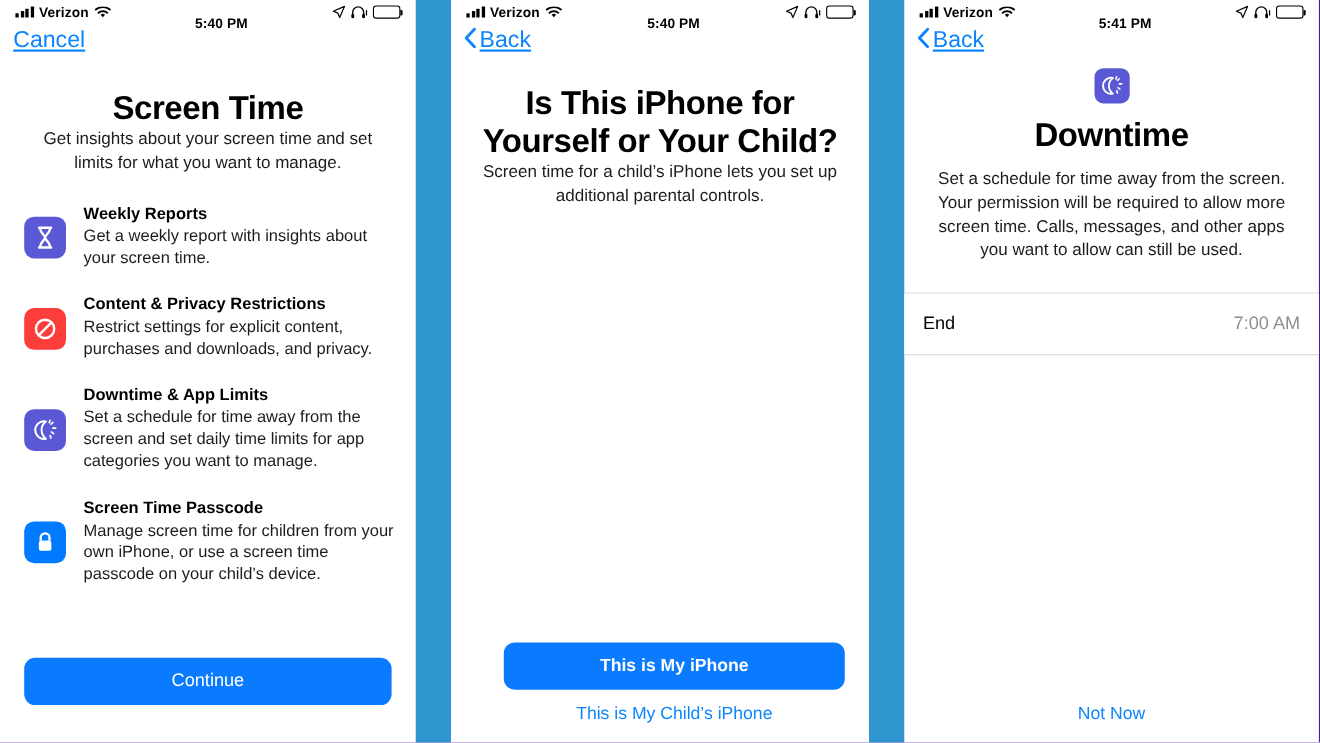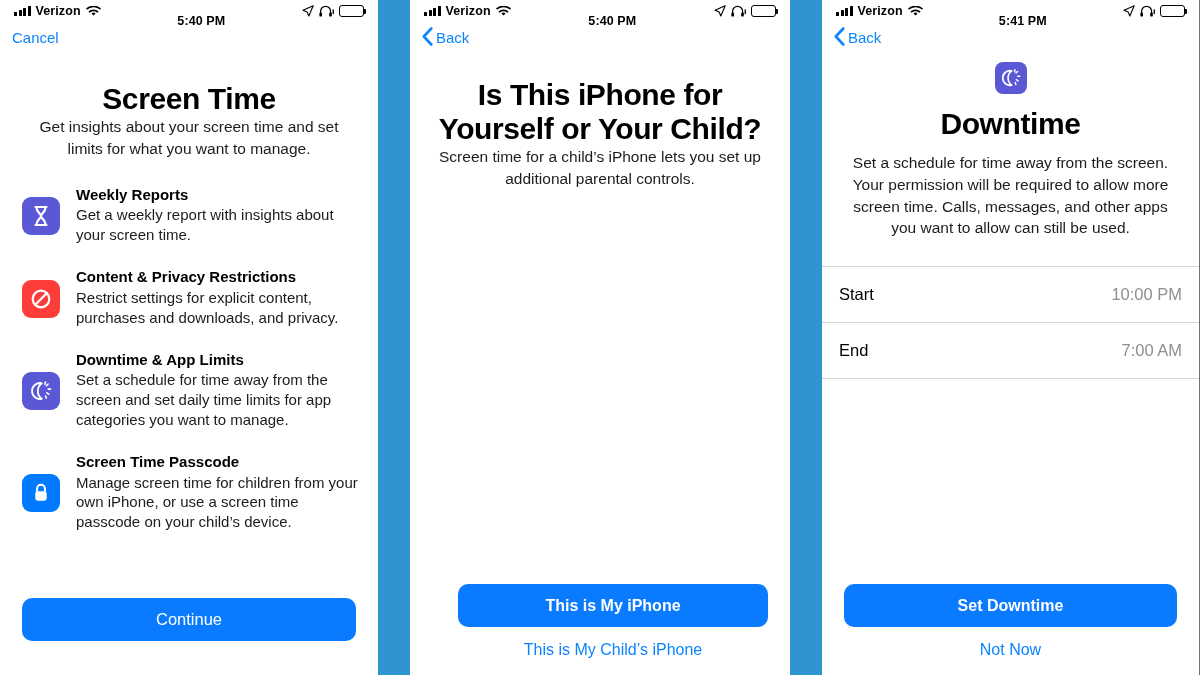--- a/index.html
+++ b/index.html
@@ -6,21 +6,21 @@
   html, body {
     width: 1200px; height: 675px;
     background: #ffffff;
     font-family: "Liberation Sans", sans-serif;
     overflow: hidden;
   }
   .stage {
     position: relative;
     width: 1200px; height: 675px;
     display: flex;
-    background: #737373;
+    background: #4c1d95;
   }
   .divider {
     width: 32px;
     height: 675px;
     background: #2e95ce;
     flex: 0 0 32px;
   }
   .phone {
     position: relative;
     height: 675px;
@@ -68,25 +68,26 @@
 
   
   .navbar {
     height: 30px;
     display: flex;
     align-items: center;
     padding: 0 12px;
   }
   .nav-btn {
     color: #0a84ff;
-    font-size: 15px;
+    font-size: 21px;
     display: flex;
     align-items: center;
     gap: 3px;
     cursor: pointer;
+    text-decoration: underline;
   }
   .chev { display: block; margin-top: 1px; }
 
   
   .content { padding: 0 16px; }
 
   .big-title {
     font-size: 30px;
     font-weight: bold;
     text-align: center;
@@ -420,28 +421,23 @@
               <path d="M16.6 17l.7 2.1"></path>
           </g>
         </svg>
       </div>
       <div class="big-title">Downtime</div>
       <div class="subtitle">Set a schedule for time away from the screen. Your permission will be required to allow more screen time. Calls, messages, and other apps you want to allow can still be used.</div>
     </div>
 
     <div class="rows">
       <div class="row">
-        <span class="row-label">Start</span>
-        <span class="row-value">10:00 PM</span>
-      </div>
-      <div class="row">
         <span class="row-label">End</span>
         <span class="row-value">7:00 AM</span>
       </div>
     </div>
 
     <div class="actions">
-      <button class="primary-btn">Set Downtime</button>
       <button class="link-btn">Not Now</button>
     </div>
   </div>
 
 </div>
 
 </body></html>

